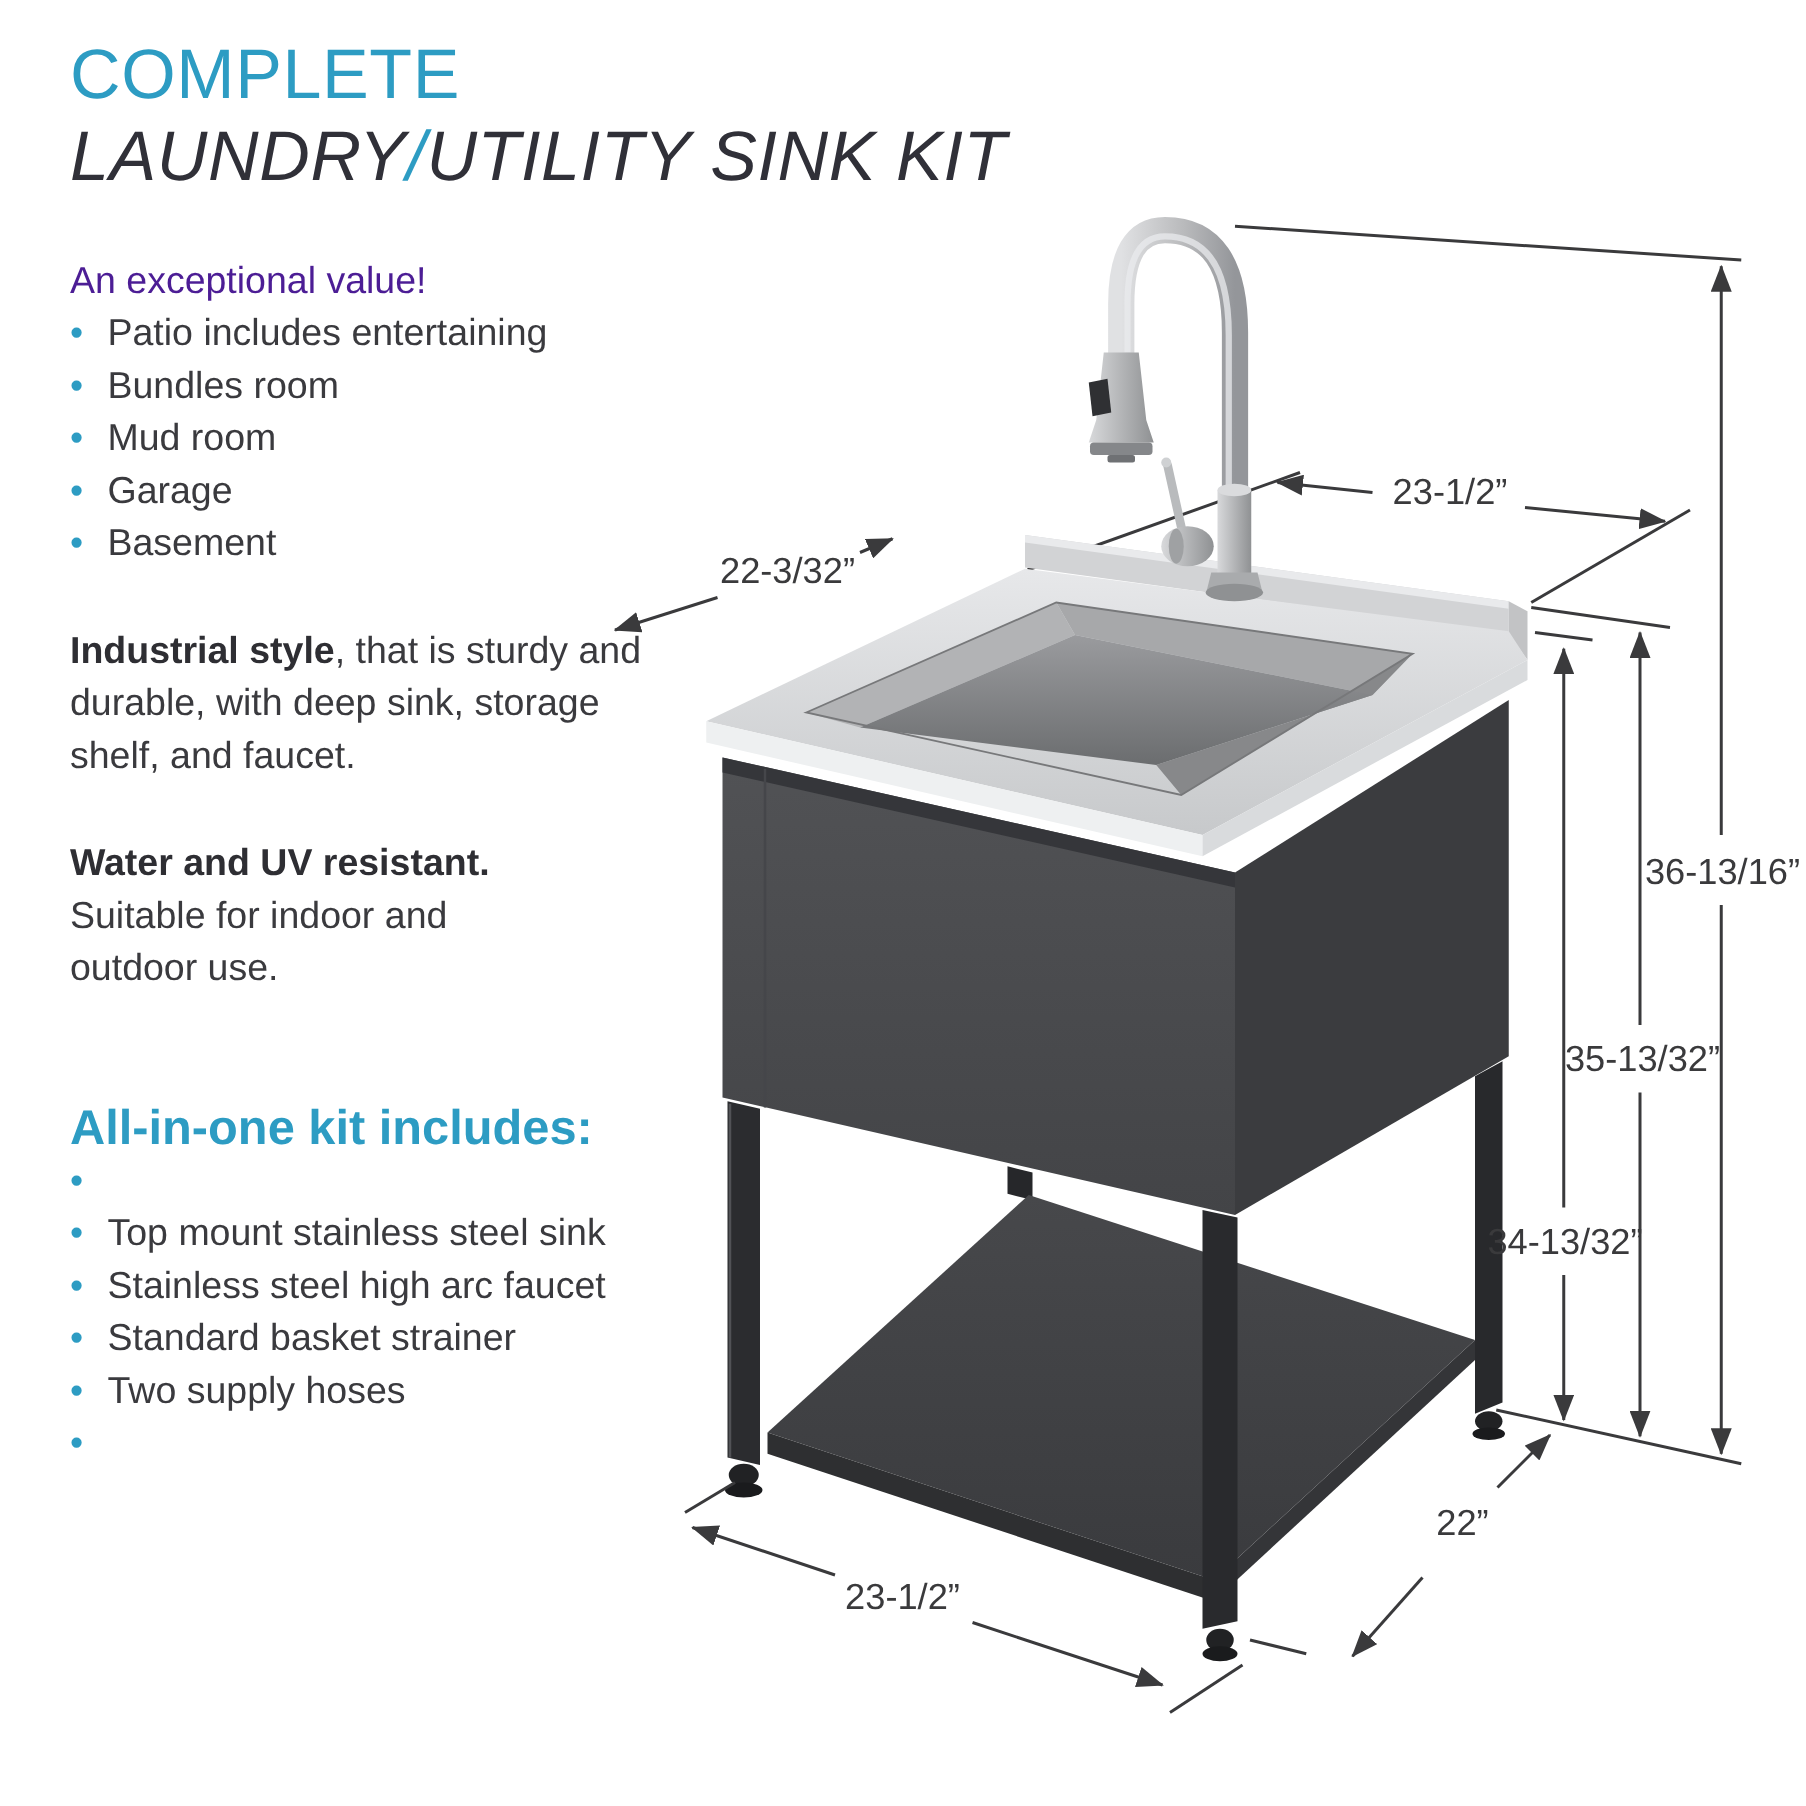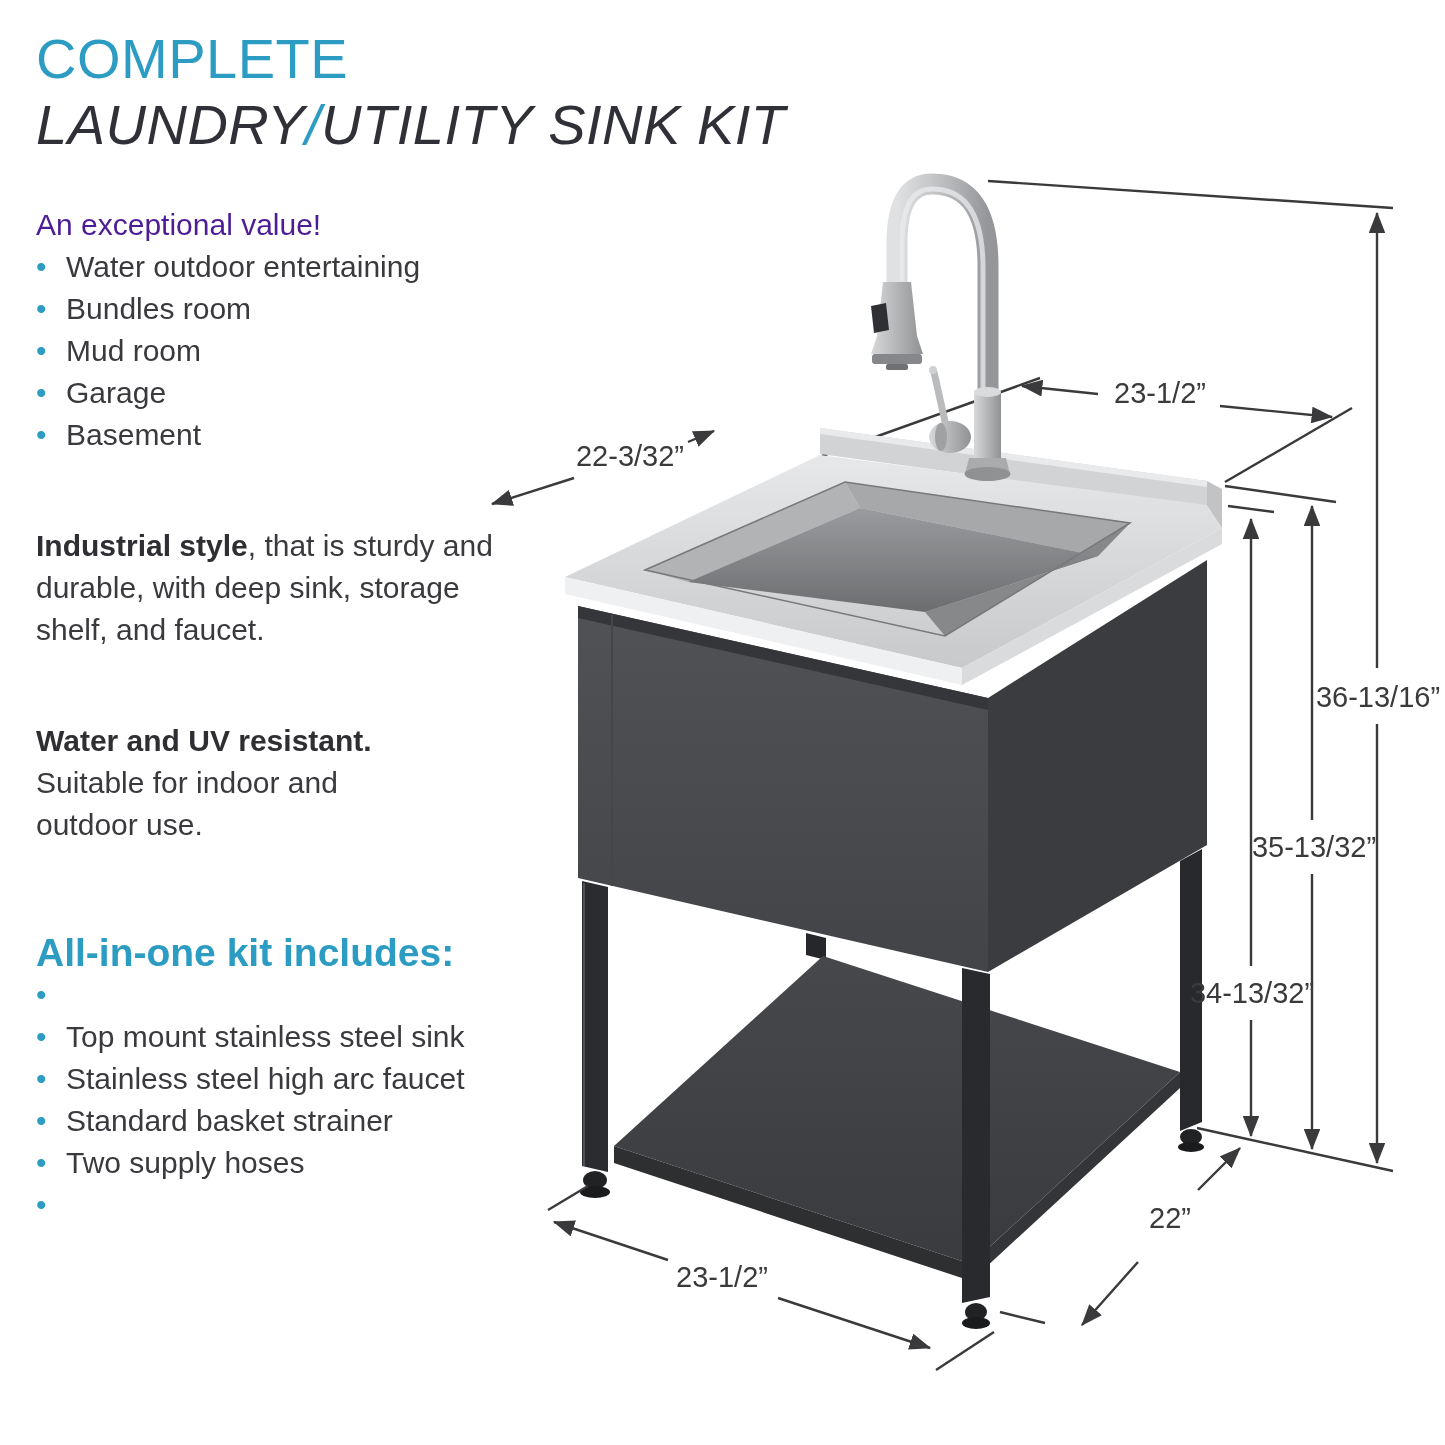--- a/index.html
+++ b/index.html
@@ -11,39 +11,39 @@
   *{margin:0;padding:0;box-sizing:border-box;}
   html,body{width:1445px;height:1445px;}
   body{
     position:relative;
     background:#ffffff;
     font-family:"Liberation Sans", sans-serif;
     color:var(--body-text);
     overflow:hidden;
   }
   .illustration{position:absolute;left:0;top:0;width:1445px;height:1445px;}
-  .text-col{position:absolute;left:36px;top:26px;width:560px;}
+  .text-col{position:absolute;left:56px;top:26px;width:560px;}
   .title-line1{
     font-size:56px;line-height:66px;letter-spacing:.5px;
     color:var(--accent);font-weight:400;
   }
   .title-line2{
     font-size:56px;line-height:66px;letter-spacing:.5px;
     color:var(--heading-dark);font-weight:400;white-space:nowrap;font-style:italic;
   }
   .title-line2 .slash{color:var(--accent);}
   .features{margin-top:46px;font-size:30px;line-height:42px;}
   .sec-heading{font-weight:normal;font-size:30px;color:#4c1d95;}
   .kit-heading{font-weight:bold;font-size:39px;color:var(--accent);margin-top:86px;}
   ul.blist{list-style:none;}
   ul.blist li{display:flex;align-items:baseline;}
   ul.blist li .dot{
     color:var(--accent);width:30px;flex:0 0 30px;font-size:30px;
   }
-  p.para{margin-top:69px;}
+  p.para{margin-top:44px;}
   p.para b{color:#2e2e33;}
   .dim{stroke:var(--dimension-lines);stroke-width:2.4;fill:none;}
   .dimlabel{
     font-family:"Liberation Sans", sans-serif;
     font-size:29px;fill:var(--dimension-lines);text-anchor:middle;
   }
   #ah path{fill:var(--dimension-lines);}
 </style>
 </head>
 <body>
@@ -205,21 +205,21 @@
 
 <div class="text-col">
   <div class="title-line1">COMPLETE</div>
   <div class="title-line2"><span>LAUNDRY</span><span class="slash">/</span><span>UTILITY SINK KIT</span></div>
 
   <div class="features">
     <div class="sec-heading">An exceptional value!</div>
     <ul class="blist">
       <li>
           <span class="dot">•</span>
-          <span>Water outdoor entertaining</span>
+          <span>Patio includes entertaining</span>
         </li>
       <li>
           <span class="dot">•</span>
           <span>Bundles room</span>
         </li>
       <li>
           <span class="dot">•</span>
           <span>Mud room</span>
         </li>
       <li>

